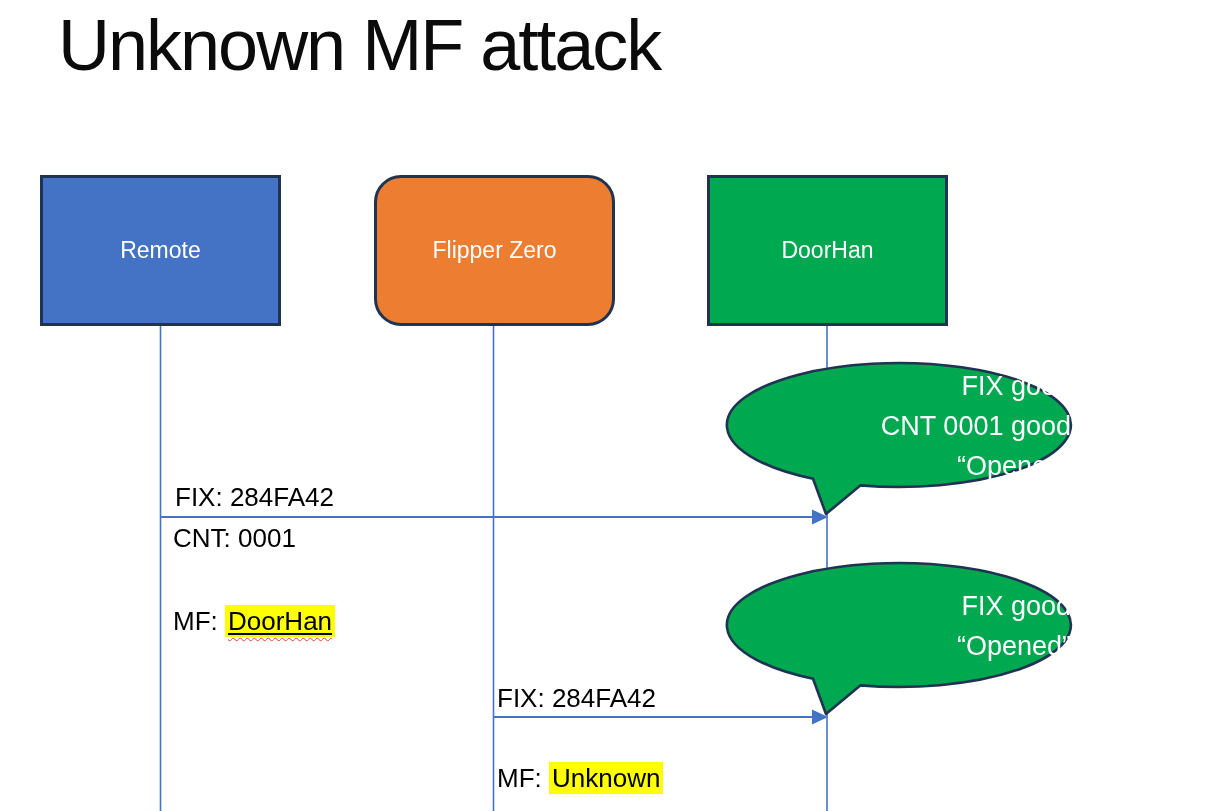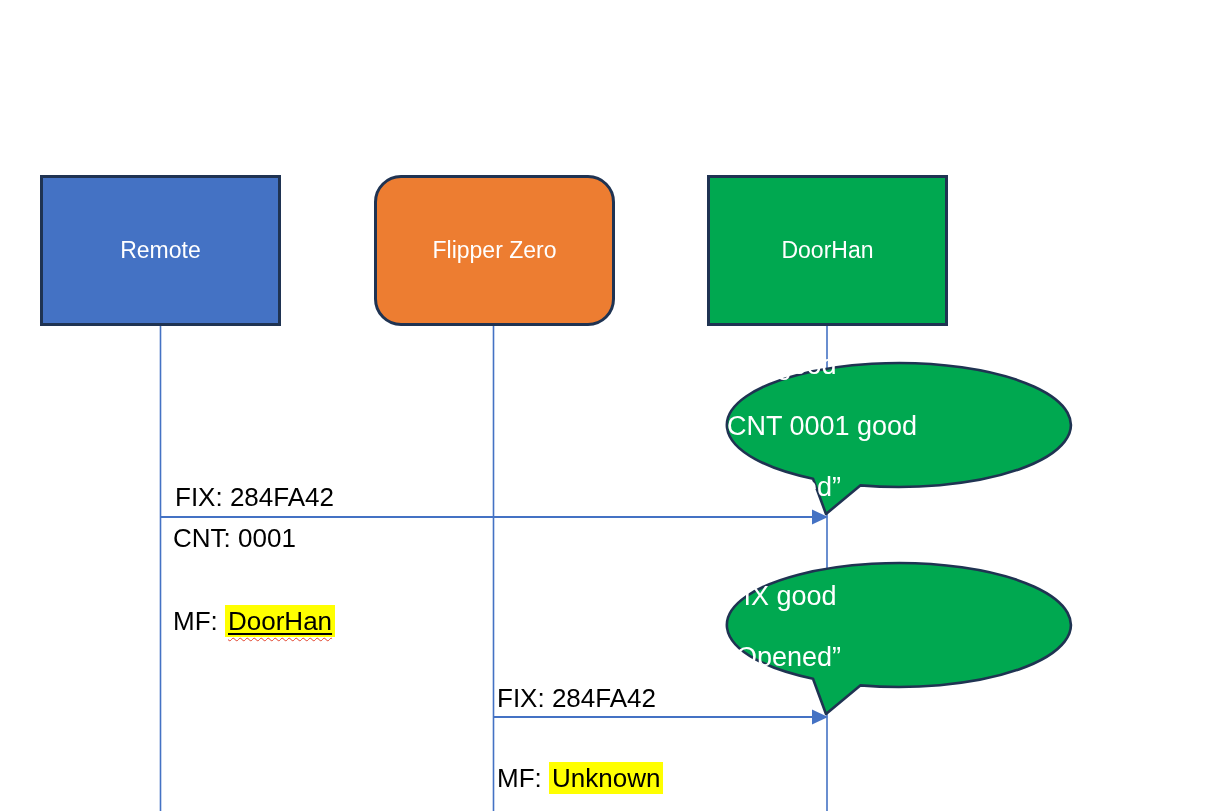--- a/index.html
+++ b/index.html
@@ -56,35 +56,35 @@
     text-decoration-thickness:1px;
     text-underline-offset:7px;
   }
   .blk-underline{
     text-decoration:underline;
     text-decoration-thickness:1.5px;
     text-underline-offset:3px;
   }
   .callout-text{
     position:absolute;width:344px;height:124px;
-    display:flex;flex-direction:column;align-items:flex-start;justify-content:center;
+    display:flex;flex-direction:column;align-items:flex-end;justify-content:center;
     color:#fff;font-size:27px;line-height:40px;
     text-align:center;
     z-index:4;
     pointer-events:none;
-    gap:21px;
   }
   .callout-text.c1{left:727px;top:364px;}
   .callout-text.c2{left:727px;top:564px;}
 </style>
 </head>
 <body>
 
 <div class="slide">
 
+  <div class="title">Unknown MF attack</div>
 
   <div class="actor remote">
     <span>Remote</span>
   </div>
   <div class="actor flipper">
     <span>Flipper Zero</span>
   </div>
   <div class="actor receiver">
     <span>DoorHan</span>
   </div>

